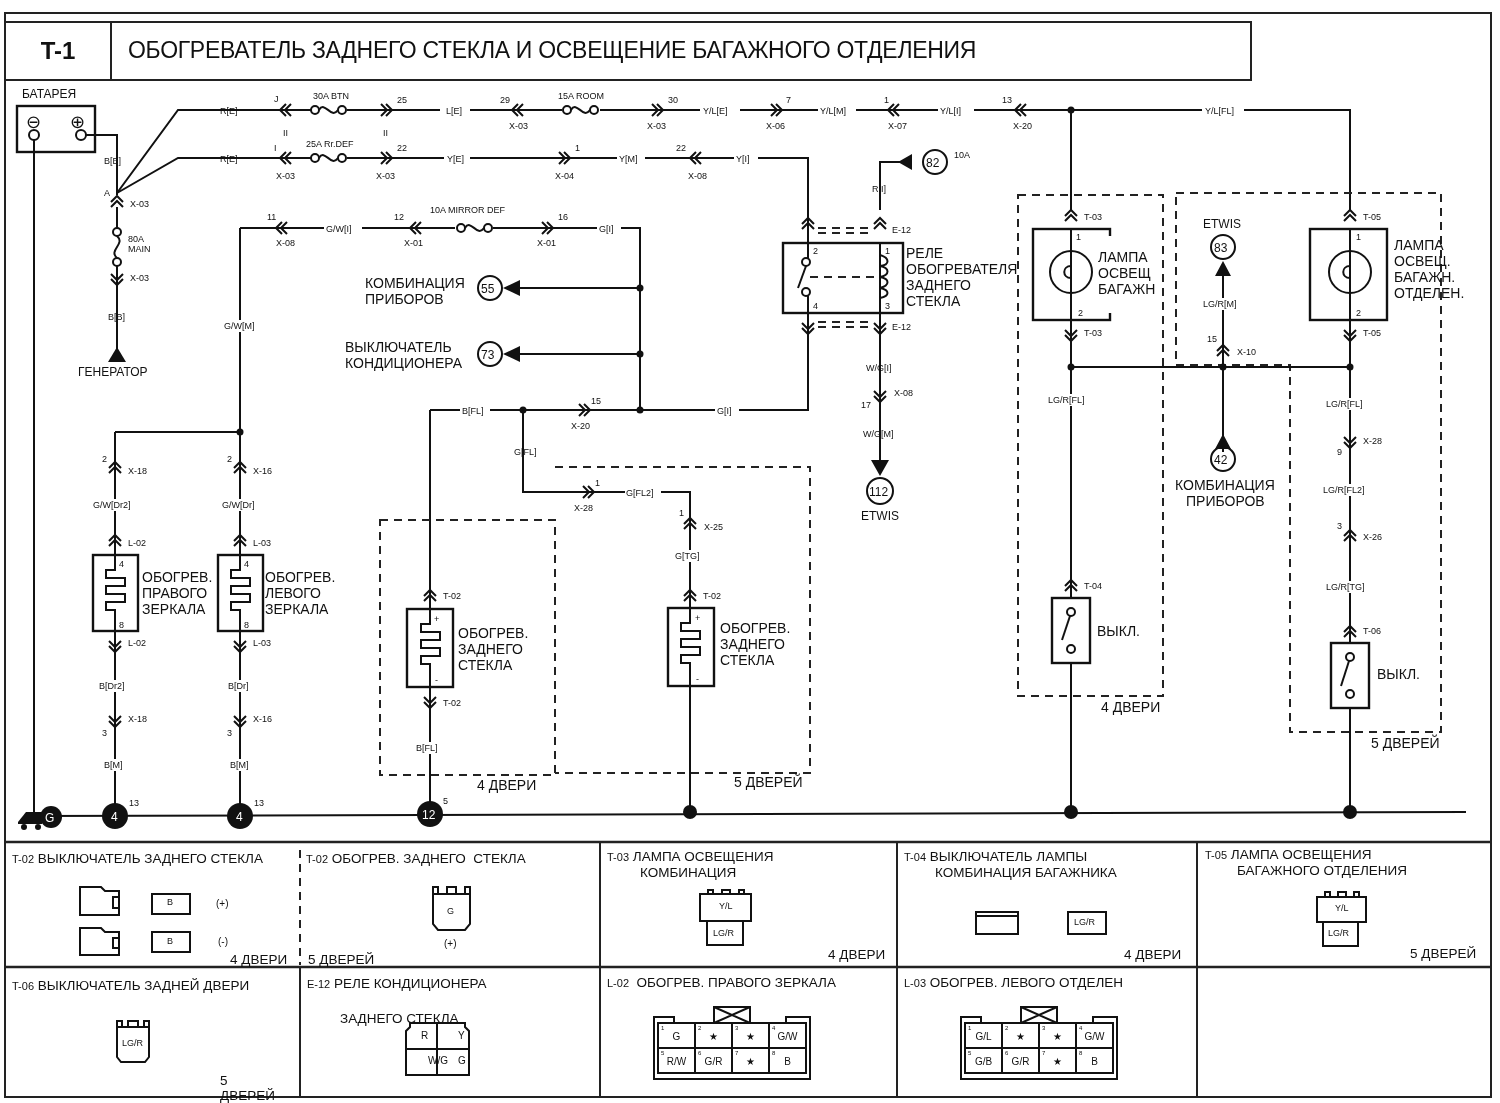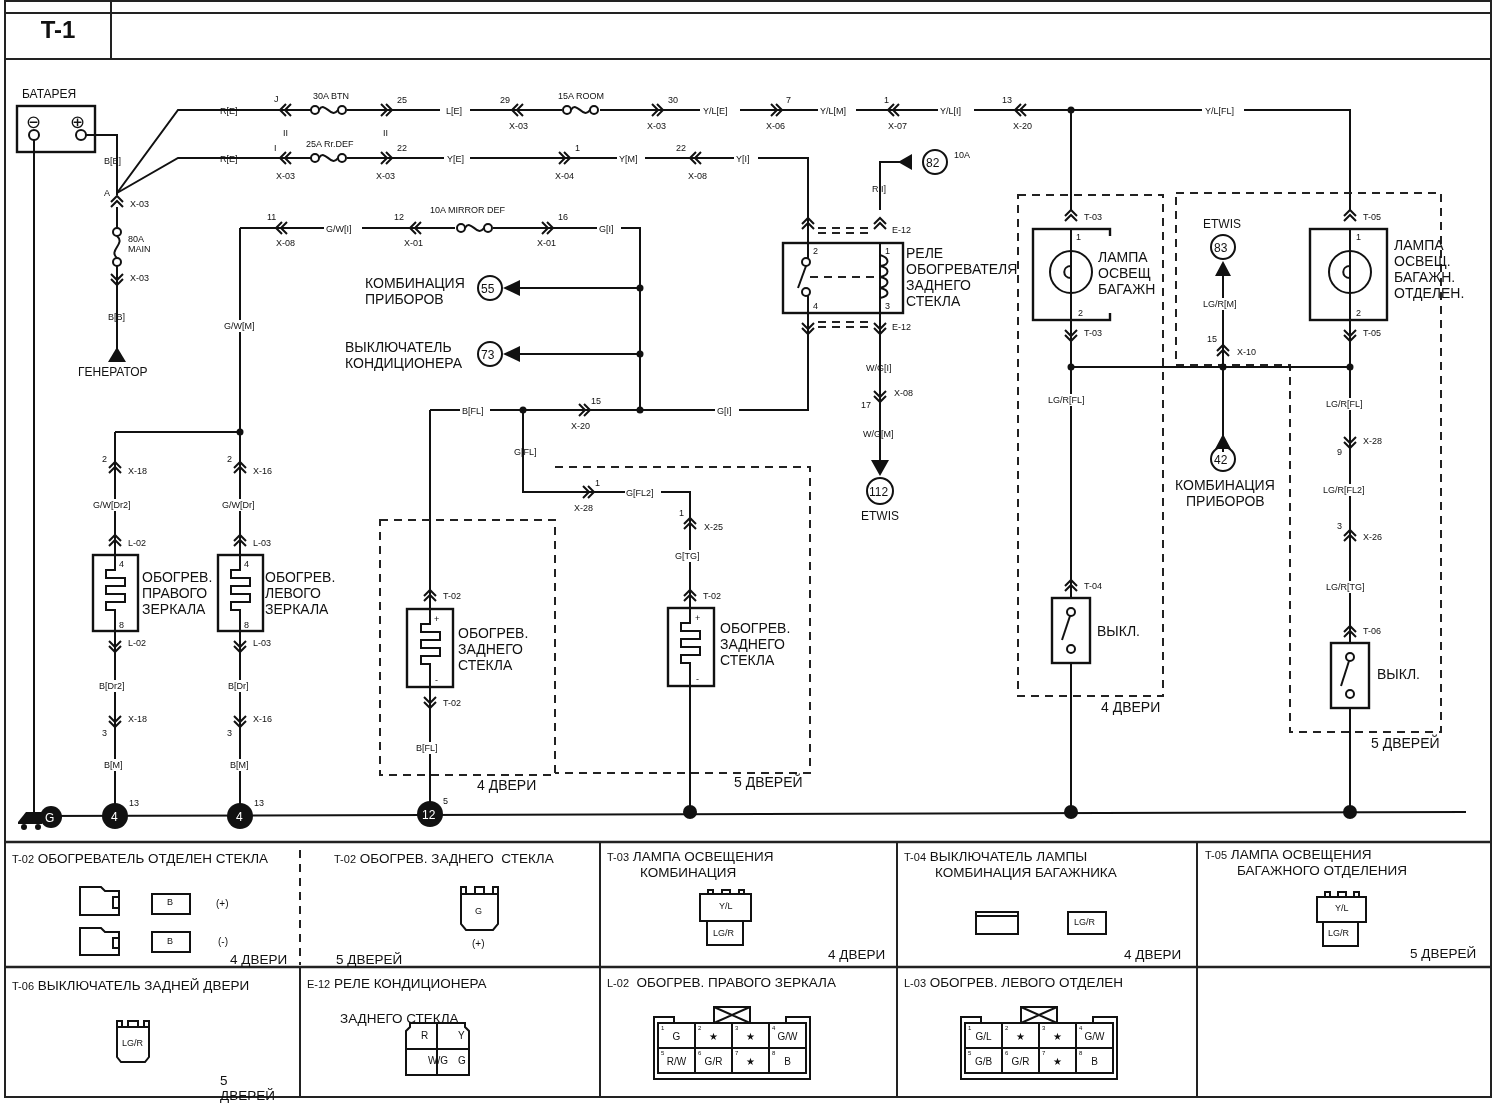--- a/index.html
+++ b/index.html
@@ -1,18 +1,18 @@
 <!DOCTYPE html>
 <html><head>
 <meta charset="utf-8">
 <style>
   html,body{margin:0;padding:0;background:#fff;}
   body{width:1500px;height:1103px;position:relative;overflow:hidden;font-family:"Liberation Sans",sans-serif;color:#111;}
   #frame{position:absolute;left:4px;top:12px;width:1488px;height:1086px;border:2px solid #222;box-sizing:border-box;}
-  #header{position:absolute;left:4px;top:0;width:1488px;height:60px;border:2px solid #222;box-sizing:border-box;}
+  #header{position:absolute;left:4px;top:21px;width:1248px;height:60px;border:2px solid #222;box-sizing:border-box;}
   #hdr-code{position:absolute;left:0;top:0;width:104px;height:56px;border-right:2px solid #222;font-size:24px;font-weight:bold;display:flex;align-items:center;justify-content:center;}
   #hdr-title{position:absolute;left:122px;top:14px;font-size:23px;letter-spacing:-0.3px;}
   svg#diagram{position:absolute;left:0;top:0;}
   svg text{font-family:"Liberation Sans",sans-serif;fill:#111;}
   .w{stroke:#111;stroke-width:2;fill:none;}
   .dash{stroke:#222;stroke-width:2;fill:none;stroke-dasharray:8,6;}
   .box{stroke:#111;stroke-width:2.4;fill:#fff;}
   .sm{font-size:9px;}
   .big{font-size:14px;}
   .mid{font-size:12px;}
@@ -20,20 +20,21 @@
   .legend-title{position:absolute;font-size:13.5px;line-height:16px;white-space:pre;}
   .legend-title .code{font-size:11px;}
   .legend-note{position:absolute;font-size:13.5px;}
 </style>
 </head>
 <body>
 
 <div id="frame"></div>
 <div id="header">
   <div id="hdr-code">T-1</div>
+  <div id="hdr-title">ОБОГРЕВАТЕЛЬ ЗАДНЕГО СТЕКЛА И ОСВЕЩЕНИЕ БАГАЖНОГО ОТДЕЛЕНИЯ</div>
 </div>
 
 <svg id="diagram" width="1500" height="1103" viewBox="0 0 1500 1103">
   <defs>
     <g id="conn-up">
         <path d="M-6,6 L0,0 L6,6 M-6,11 L0,5 L6,11" class="w" stroke-width="1.6"></path>
       </g>
     <g id="conn-down">
         <path d="M-6,-6 L0,0 L6,-6 M-6,-11 L0,-5 L6,-11" class="w" stroke-width="1.6"></path>
       </g>
@@ -465,35 +466,35 @@
   <circle cx="690" cy="812" r="7" fill="#111"></circle>
   <circle cx="1071" cy="812" r="7" fill="#111"></circle>
   <circle cx="1350" cy="812" r="7" fill="#111"></circle>
 
   <path d="M4,842 L1492,842 M4,967 L1492,967" stroke="#222" stroke-width="2.5"></path>
   <path d="M600,842 L600,1098 M897,842 L897,1098 M1197,842 L1197,1098 M300,967 L300,1098" stroke="#222" stroke-width="2"></path>
   <path d="M300,850 L300,965" class="dash" stroke-width="1.5"></path>
 </svg>
 
 <div class="legend-cell" style="left:4px;top:842px;width:296px;height:125px;">
-  <div class="legend-title" style="left:8px;top:9px;"><span class="code">T-02</span> <span>ОБОГРЕВАТЕЛЬ ОТДЕЛЕН СТЕКЛА</span></div>
+  <div class="legend-title" style="left:8px;top:9px;"><span class="code">T-02</span> <span>ВЫКЛЮЧАТЕЛЬ ЗАДНЕГО СТЕКЛА</span></div>
   <svg width="296" height="125" style="position:absolute;left:0;top:0">
     <path d="M76,45 L97,45 L101,49 L115,49 L115,73 L76,73 Z M109,55 L115,55 L115,66 L109,66 Z" class="w" stroke-width="1.3"></path>
     <path d="M76,86 L97,86 L101,90 L115,90 L115,113 L76,113 Z M109,96 L115,96 L115,106 L109,106 Z" class="w" stroke-width="1.3"></path>
     <rect x="148" y="52" width="38" height="20" class="w" stroke-width="1.3"></rect>
     <rect x="148" y="90" width="38" height="20" class="w" stroke-width="1.3"></rect>
   </svg>
   <span class="legend-note" style="left:163px;top:55px;font-size:9px;">B</span>
   <span class="legend-note" style="left:163px;top:94px;font-size:9px;">B</span>
   <span class="legend-note" style="left:212px;top:56px;font-size:10px;">(+)</span>
   <span class="legend-note" style="left:214px;top:94px;font-size:10px;">(-)</span>
   <span class="legend-note" style="left:226px;top:110px;">4 ДВЕРИ</span>
 </div>
 
-<div class="legend-cell" style="left:300px;top:842px;width:300px;height:91px;margin-left:28px;">
+<div class="legend-cell" style="left:300px;top:842px;width:300px;height:91px;">
   <div class="legend-title" style="left:6px;top:9px;"><span class="code">T-02</span> <span>ОБОГРЕВ. ЗАДНЕГО  СТЕКЛА</span></div>
   <svg width="300" height="125" style="position:absolute;left:0;top:0">
     <path d="M133,52 L133,45 L138,45 L138,52 M147,52 L147,45 L156,45 L156,52 M165,52 L165,45 L170,45 L170,52" class="w" stroke-width="1.3"></path>
     <path d="M133,52 L170,52 L170,82 L165,88 L138,88 L133,82 Z" class="w" stroke-width="1.3"></path>
   </svg>
   <span class="legend-note" style="left:147px;top:64px;font-size:9px;">G</span>
   <span class="legend-note" style="left:144px;top:96px;font-size:10px;">(+)</span>
   <span class="legend-note" style="left:8px;top:110px;">5 ДВЕРЕЙ</span>
 </div>
 

